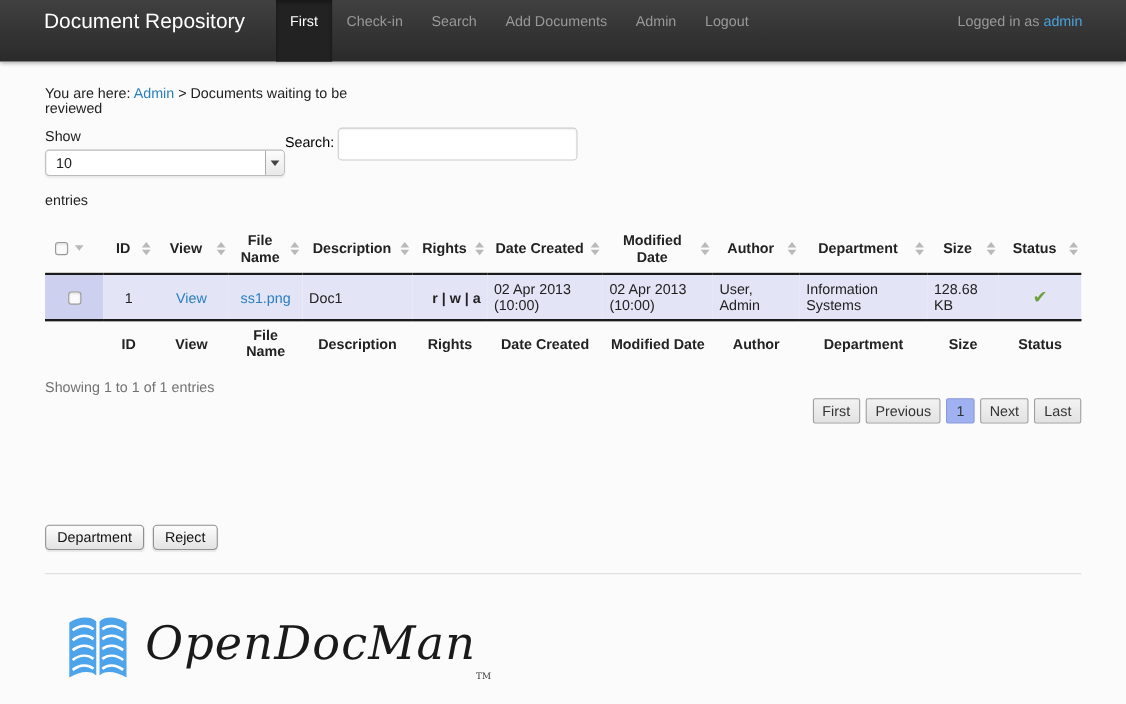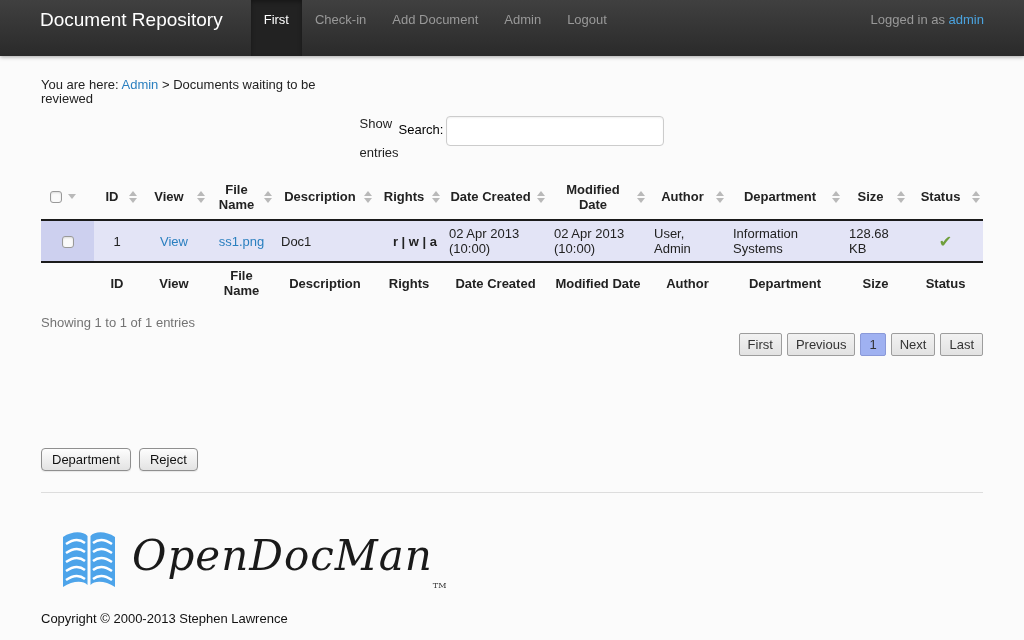--- a/index.html
+++ b/index.html
@@ -14,21 +14,21 @@
   .nav-item { color:#999; font-size:13px; line-height:40px; padding:0 13px; text-decoration:none; cursor:pointer; }
   .nav-item.active { background:#222; color:#fff; box-shadow:inset 0 2px 4px rgba(0,0,0,.35); }
   .nav-right { margin-left:auto; padding-right:40px; line-height:40px; font-size:13px; color:#999; white-space:nowrap; }
   .nav-right a { color:#4aa3df; text-decoration:none; cursor:pointer; }
 
   
   .content { padding:22px 41px 0 41px; }
   .breadcrumb { width:300px; font-size:13px; color:#222; line-height:14px; }
   .breadcrumb a { color:#2a7fbf; text-decoration:none; cursor:pointer; }
 
-  .controls { display:flex; justify-content:center; margin-top:10px; }
+  .controls { display:flex; justify-content:flex-start; margin-top:10px; }
   .show-block { font-size:13px; color:#222; }
   .fake-select { margin-top:5px; width:218px; height:24px; background:#fff; border:1px solid #bbb; border-radius:4px;
                  display:flex; align-items:center; font-size:13px; color:#222; cursor:pointer; box-shadow:0 1px 2px rgba(0,0,0,.08); }
   .fake-select .val { flex:1; padding-left:9px; }
   .fake-select .arrow-box { width:17px; align-self:stretch; border-left:1px solid #999; display:flex; align-items:center;
                  justify-content:center; background:linear-gradient(#fdfdfd,#e8e8e8); border-radius:0 3px 3px 0; }
   .fake-select .arrow-box .tri-down { width:0; height:0; border-left:4px solid transparent; border-right:4px solid transparent; border-top:5px solid #444; }
   .entries-label { margin-top:14px; font-size:13px; }
   .search-block { display:flex; align-items:flex-start; }
   .search-block label { font-size:13px; margin:6px 3px 0 0; }
@@ -79,21 +79,22 @@
 </head>
 <body>
 
 <div class="page">
 
   <div class="navbar">
     <div class="brand">Document Repository</div>
     <div class="nav-items">
       <a class="nav-item active">First</a>
       <a class="nav-item">Check-in</a>
-      <a class="nav-item">Add Document</a>
+      <a class="nav-item">Search</a>
+      <a class="nav-item">Add Documents</a>
       <a class="nav-item">Admin</a>
       <a class="nav-item">Logout</a>
     </div>
     <div class="nav-right">
       <span>Logged in as</span>
       <a>admin</a>
     </div>
   </div>
 
   <div class="content">
@@ -101,20 +102,26 @@
     <div class="breadcrumb">
       <span>You are here:</span>
       <a>Admin</a>
       <span>&gt;</span>
       <span>Documents waiting to be reviewed</span>
     </div>
 
     <div class="controls">
       <div class="show-block">
         <div>Show</div>
+        <div class="fake-select">
+          <span class="val">10</span>
+          <span class="arrow-box">
+              <span class="tri-down"></span>
+            </span>
+        </div>
         <div class="entries-label">entries</div>
       </div>
       <div class="search-block">
         <label>Search:</label>
         <input class="search-input" type="text" value="" style="">
       </div>
     </div>
 
     <table class="doc-table">
       <colgroup>

